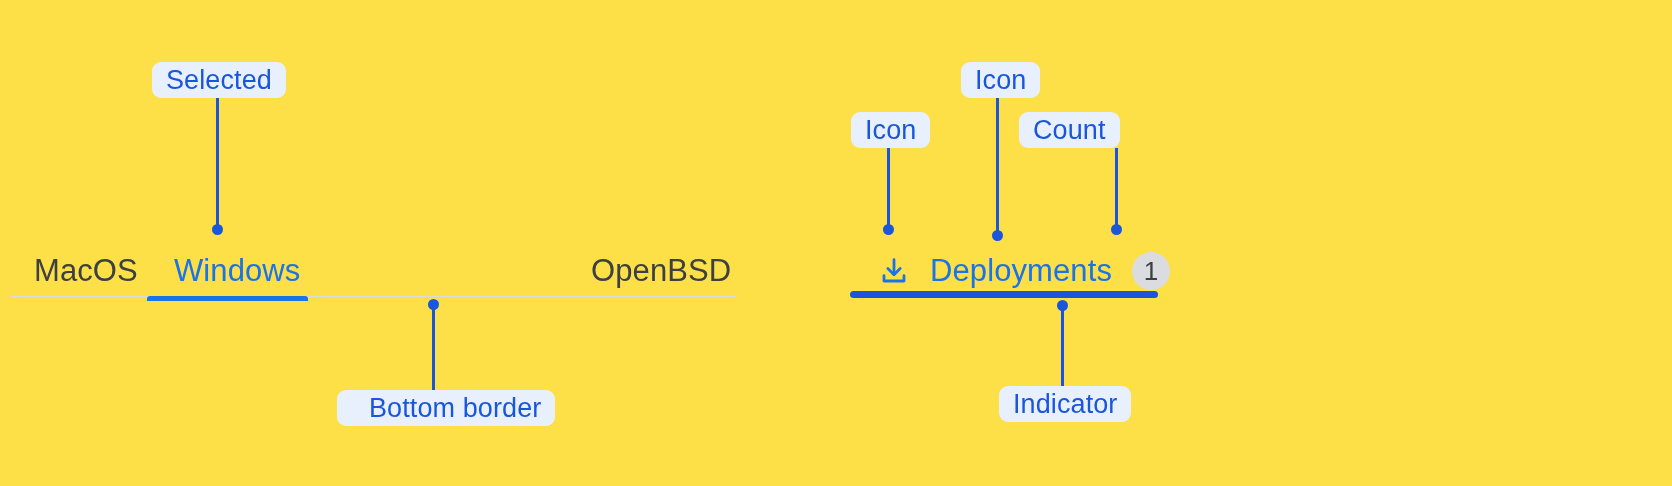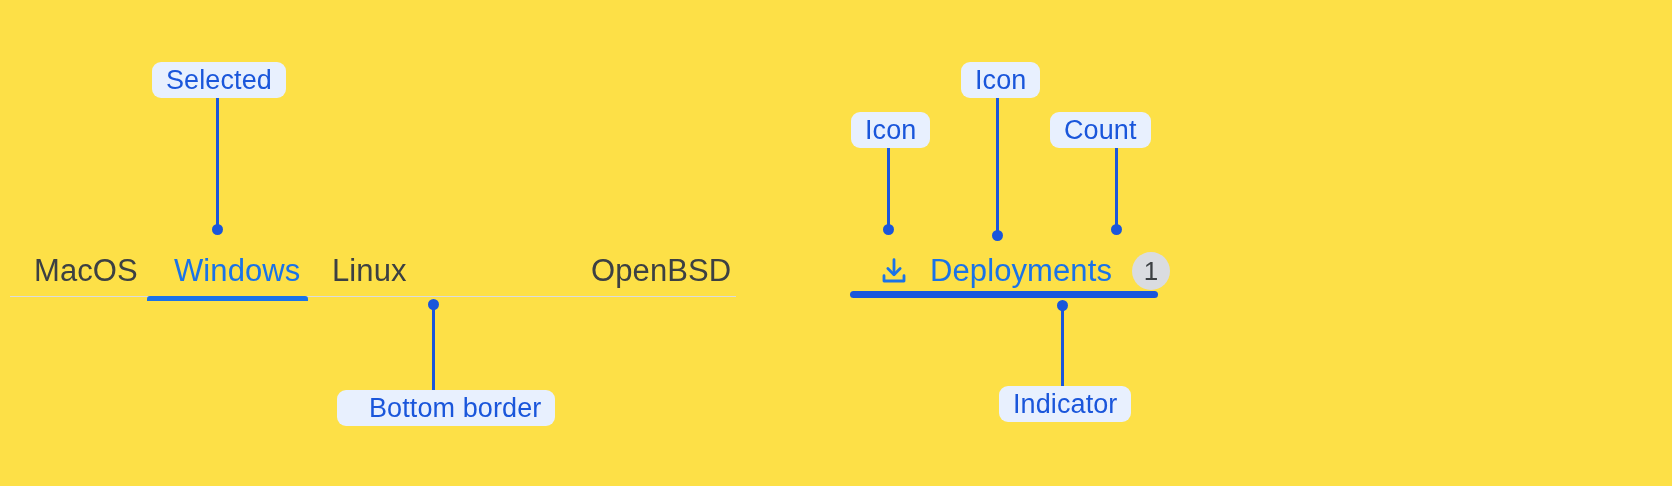--- a/index.html
+++ b/index.html
@@ -145,36 +145,35 @@
   <div class="leader" style="left:216px; top:98px; height:132px;"></div>
   <div class="leader-dot" style="left:212px; top:224px;"></div>
 
   <div class="callout" style="left:337px; top:390px;padding-left:32px;">Bottom border</div>
   <div class="leader" style="left:432px; top:305px; height:85px;"></div>
   <div class="leader-dot" style="left:428px; top:299px;"></div>
 
   <div class="tabbar">
     <div class="tab" style="left:24px;">MacOS</div>
     <div class="tab selected" style="left:164px;">Windows</div>
-    <div class="tab" style="left:322px;">Linux</div>
     <div class="tab" style="left:581px;">OpenBSD</div>
 
     <div class="tabbar-rule"></div>
     <div class="tab-underline" style="left:137px; width:161px;"></div>
   </div>
 
   <div class="callout" style="left:851px; top:112px;">Icon</div>
   <div class="leader" style="left:887px; top:148px; height:82px;"></div>
   <div class="leader-dot" style="left:883px; top:224px;"></div>
 
   <div class="callout" style="left:961px; top:62px;">Icon</div>
   <div class="leader" style="left:996px; top:98px; height:138px;"></div>
   <div class="leader-dot" style="left:992px; top:230px;"></div>
 
-  <div class="callout" style="left:1050px; top:112px;">Count</div>
+  <div class="callout" style="left:1019px; top:112px;">Count</div>
   <div class="leader" style="left:1115px; top:148px; height:82px;"></div>
   <div class="leader-dot" style="left:1111px; top:224px;"></div>
 
   <div class="callout" style="left:999px; top:386px;">Indicator</div>
   <div class="leader" style="left:1061px; top:305px; height:81px;"></div>
   <div class="leader-dot" style="left:1057px; top:300px;"></div>
 
   <div class="icontab">
     <div class="icontab-row">
       <svg class="dl-icon" viewBox="0 0 24 24" fill="none" stroke="#1a73e8" stroke-width="2.1" stroke-linecap="round" stroke-linejoin="round">

